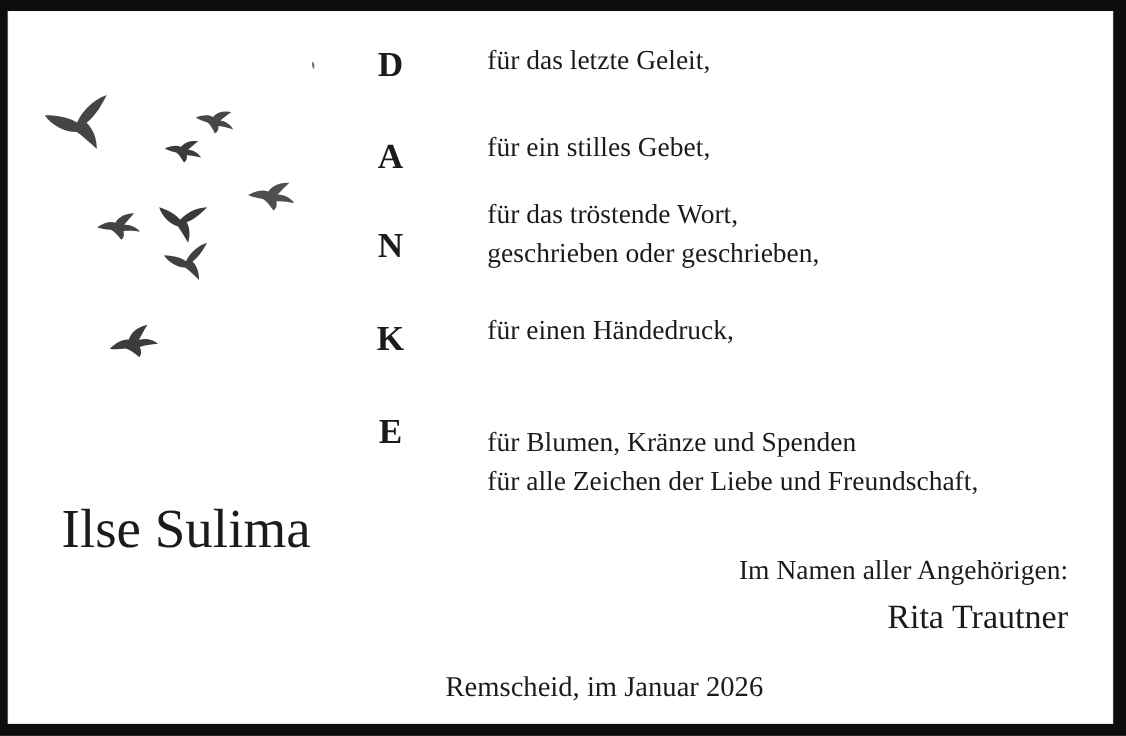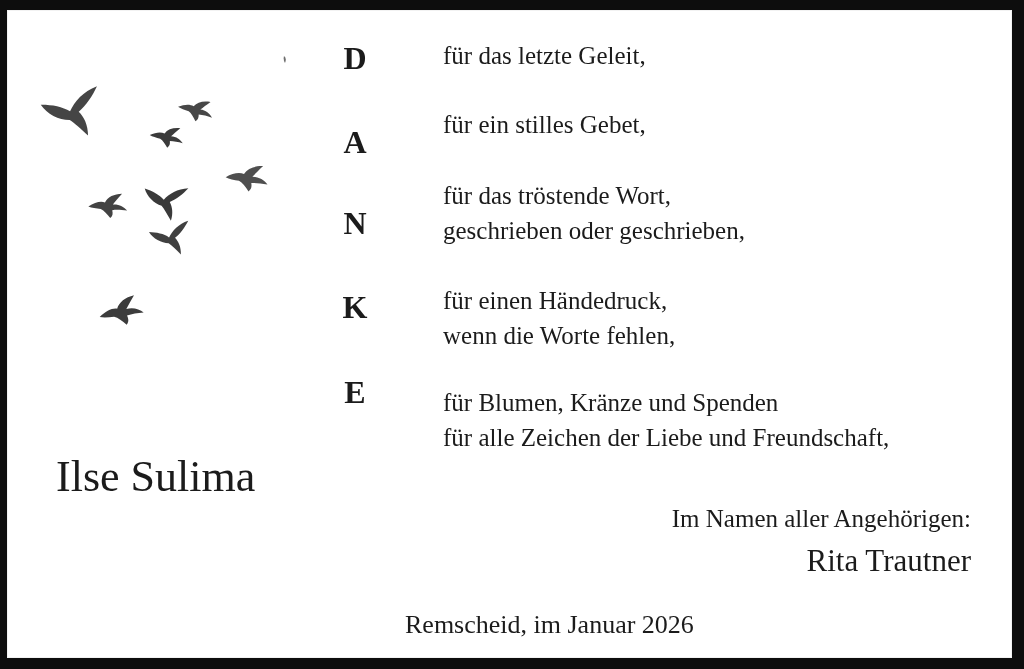--- a/index.html
+++ b/index.html
@@ -20,21 +20,21 @@
     filter:blur(.3px);opacity:.94;
   }
   .letter{
     left:334px;width:28px;text-align:center;
     font-size:32px;font-weight:bold;line-height:1;
   }
   .lines{
     left:396px;font-size:25px;line-height:35px;white-space:nowrap;margin-left:40px;
   }
   .name{
-    left:49px;top:445px;font-size:44px;line-height:1;white-space:nowrap;
+    left:49px;top:445px;font-size:50px;line-height:1;white-space:nowrap;
   }
   .onbehalf{
     right:41px;top:496px;font-size:25px;line-height:1;white-space:nowrap;text-align:right;
   }
   .signature{
     right:41px;top:535px;font-size:31px;line-height:1;white-space:nowrap;text-align:right;
   }
   .placedate{
     left:398px;top:602px;font-size:26px;line-height:1;white-space:nowrap;
   }
@@ -64,38 +64,37 @@
 
   <div>
     <span class="abs letter" style="top:32px">D</span>
     <div class="abs lines" style="top:28px">
       <div>für das letzte Geleit,</div>
     </div>
   </div>
 
   <div>
     <span class="abs letter" style="top:116px">A</span>
-    <div class="abs lines" style="top:97px">
+    <div class="abs lines" style="top:107px">
       <div>für ein stilles Gebet,</div>
     </div>
   </div>
 
   <div>
     <span class="abs letter" style="top:197px">N</span>
     <div class="abs lines" style="top:168px">
       <div>für das tröstende Wort,</div>
       <div>geschrieben oder geschrieben,</div>
     </div>
   </div>
 
   <div>
     <span class="abs letter" style="top:281px">K</span>
     <div class="abs lines" style="top:273px">
       <div>für einen Händedruck,</div>
-      <div>wenn die Worte fehlen,</div>
     </div>
   </div>
 
   <div>
     <span class="abs letter" style="top:366px">E</span>
     <div class="abs lines" style="top:375px">
       <div>für Blumen, Kränze und Spenden</div>
       <div>für alle Zeichen der Liebe und Freundschaft,</div>
     </div>
   </div>

